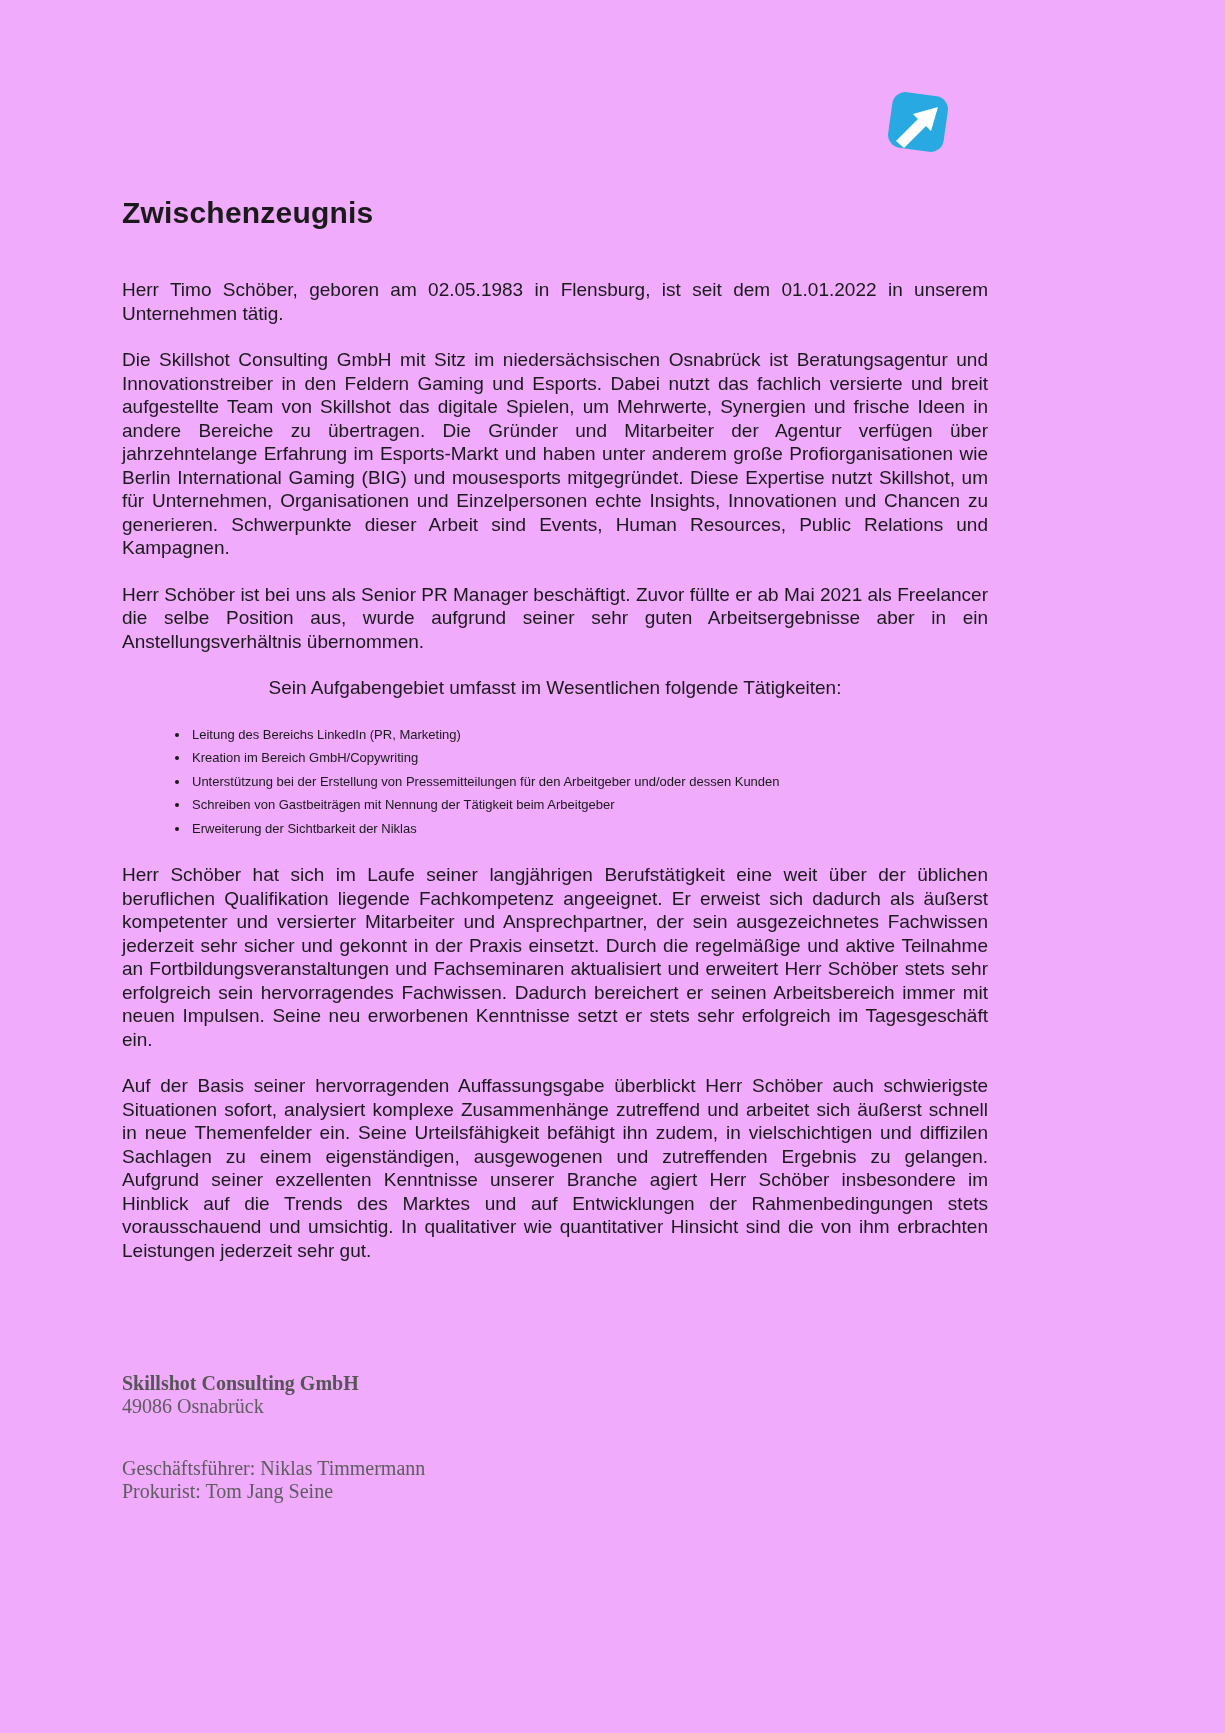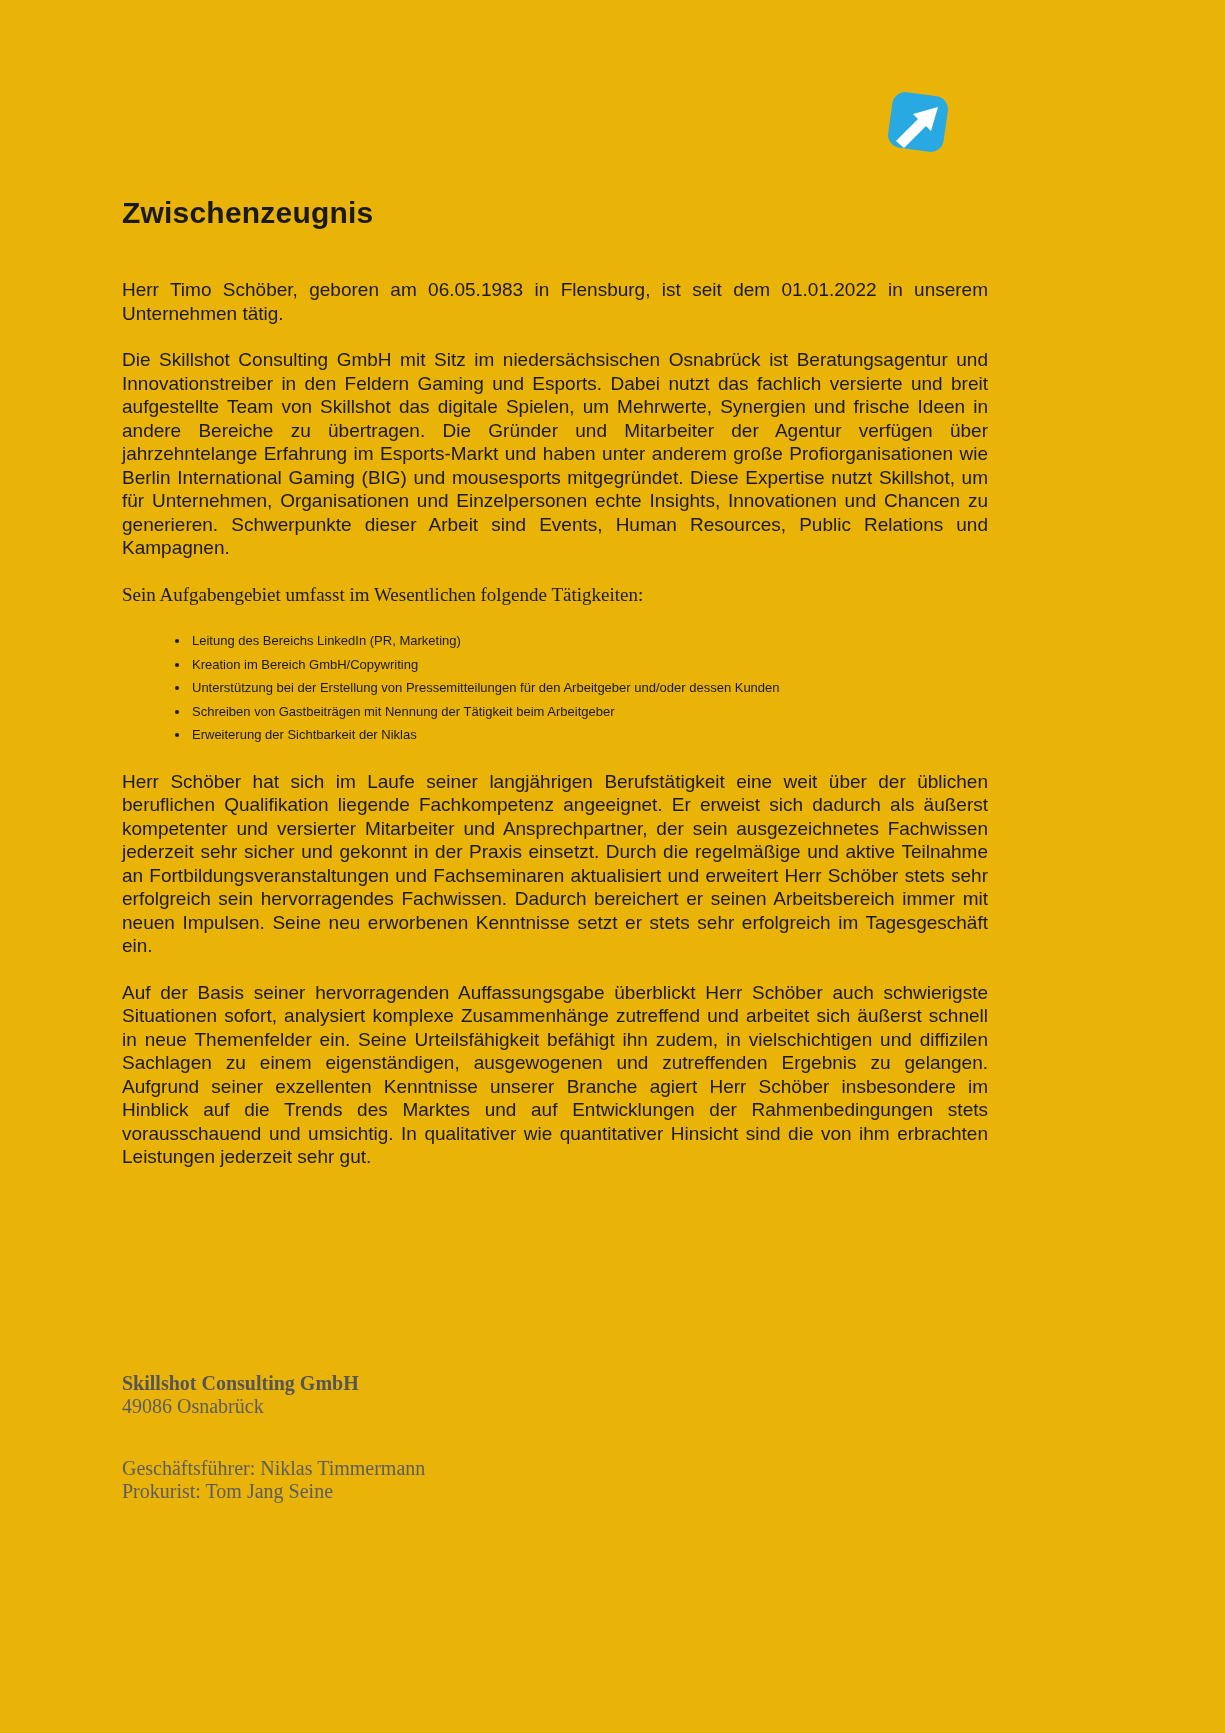--- a/index.html
+++ b/index.html
@@ -1,20 +1,20 @@
 <!DOCTYPE html>
 <html><head>
 <meta charset="utf-8">
 <style>
   html, body { margin: 0; padding: 0; background: #ffffff; }
   .page {
     position: relative;
     width: 1225px;
     height: 1733px;
-    background: #eab308;
+    background: #f0abfc;
     font-family: "Liberation Sans", sans-serif;
     color: #1a1a1a;
     overflow: hidden;
   }
   .logo {
     position: absolute;
     top: 84px;
     left: 884px;
     width: 68px;
     height: 76px;
@@ -33,21 +33,21 @@
     font-weight: bold;
     color: #1a1a1a;
     letter-spacing: 0.2px;
   }
   p.body-par {
     margin: 0 0 23px 0;
     font-size: 19px;
     line-height: 23.5px;
     text-align: justify;
   }
-  p.body-par.no-justify { text-align: left; font-family: Liberation Serif, serif; }
+  p.body-par.no-justify { text-align: center; }
   ul.task-list {
     margin: 0 0 23px 0;
     padding-left: 68px;
     list-style: disc outside;
   }
   ul.task-list li {
     font-size: 13px;
     line-height: 23.5px;
     text-align: justify;
     padding-left: 2px;
@@ -75,24 +75,25 @@
     <svg viewBox="0 0 68 76" xmlns="http://www.w3.org/2000/svg">
       <rect x="6" y="10" width="56" height="56" rx="13" transform="rotate(8 34 38)" fill="#29a9e1"></rect>
       <path d="M12 57 L34 35 L29 30 L54 23 L47 47 L42 42 L20 64 Z" fill="#ffffff"></path>
     </svg>
   </div>
 
   <div class="content">
 
     <h1 class="doc-title">Zwischenzeugnis</h1>
 
-    <p class="body-par">Herr Timo Schöber, geboren am 06.05.1983 in Flensburg, ist seit dem 01.01.2022 in unserem Unternehmen tätig.</p>
+    <p class="body-par">Herr Timo Schöber, geboren am 02.05.1983 in Flensburg, ist seit dem 01.01.2022 in unserem Unternehmen tätig.</p>
 
     <p class="body-par">Die Skillshot Consulting GmbH mit Sitz im niedersächsischen Osnabrück ist Beratungsagentur und Innovationstreiber in den Feldern Gaming und Esports. Dabei nutzt das fachlich versierte und breit aufgestellte Team von Skillshot das digitale Spielen, um Mehrwerte, Synergien und frische Ideen in andere Bereiche zu übertragen. Die Gründer und Mitarbeiter der Agentur verfügen über jahrzehntelange Erfahrung im Esports-Markt und haben unter anderem große Profiorganisationen wie Berlin International Gaming (BIG) und mousesports mitgegründet. Diese Expertise nutzt Skillshot, um für Unternehmen, Organisationen und Einzelpersonen echte Insights, Innovationen und Chancen zu generieren. Schwerpunkte dieser Arbeit sind Events, Human Resources, Public Relations und Kampagnen.</p>
 
+    <p class="body-par">Herr Schöber ist bei uns als Senior PR Manager beschäftigt. Zuvor füllte er ab Mai 2021 als Freelancer die selbe Position aus, wurde aufgrund seiner sehr guten Arbeitsergebnisse aber in ein Anstellungsverhältnis übernommen.</p>
 
     <p class="body-par no-justify">Sein Aufgabengebiet umfasst im Wesentlichen folgende Tätigkeiten:</p>
 
     <ul class="task-list">
       <li>Leitung des Bereichs LinkedIn (PR, Marketing)</li>
       <li>Kreation im Bereich GmbH/Copywriting</li>
       <li>Unterstützung bei der Erstellung von Pressemitteilungen für den Arbeitgeber und/oder dessen Kunden</li>
       <li>Schreiben von Gastbeiträgen mit Nennung der Tätigkeit beim Arbeitgeber</li>
       <li>Erweiterung der Sichtbarkeit der Niklas</li>
     </ul>

